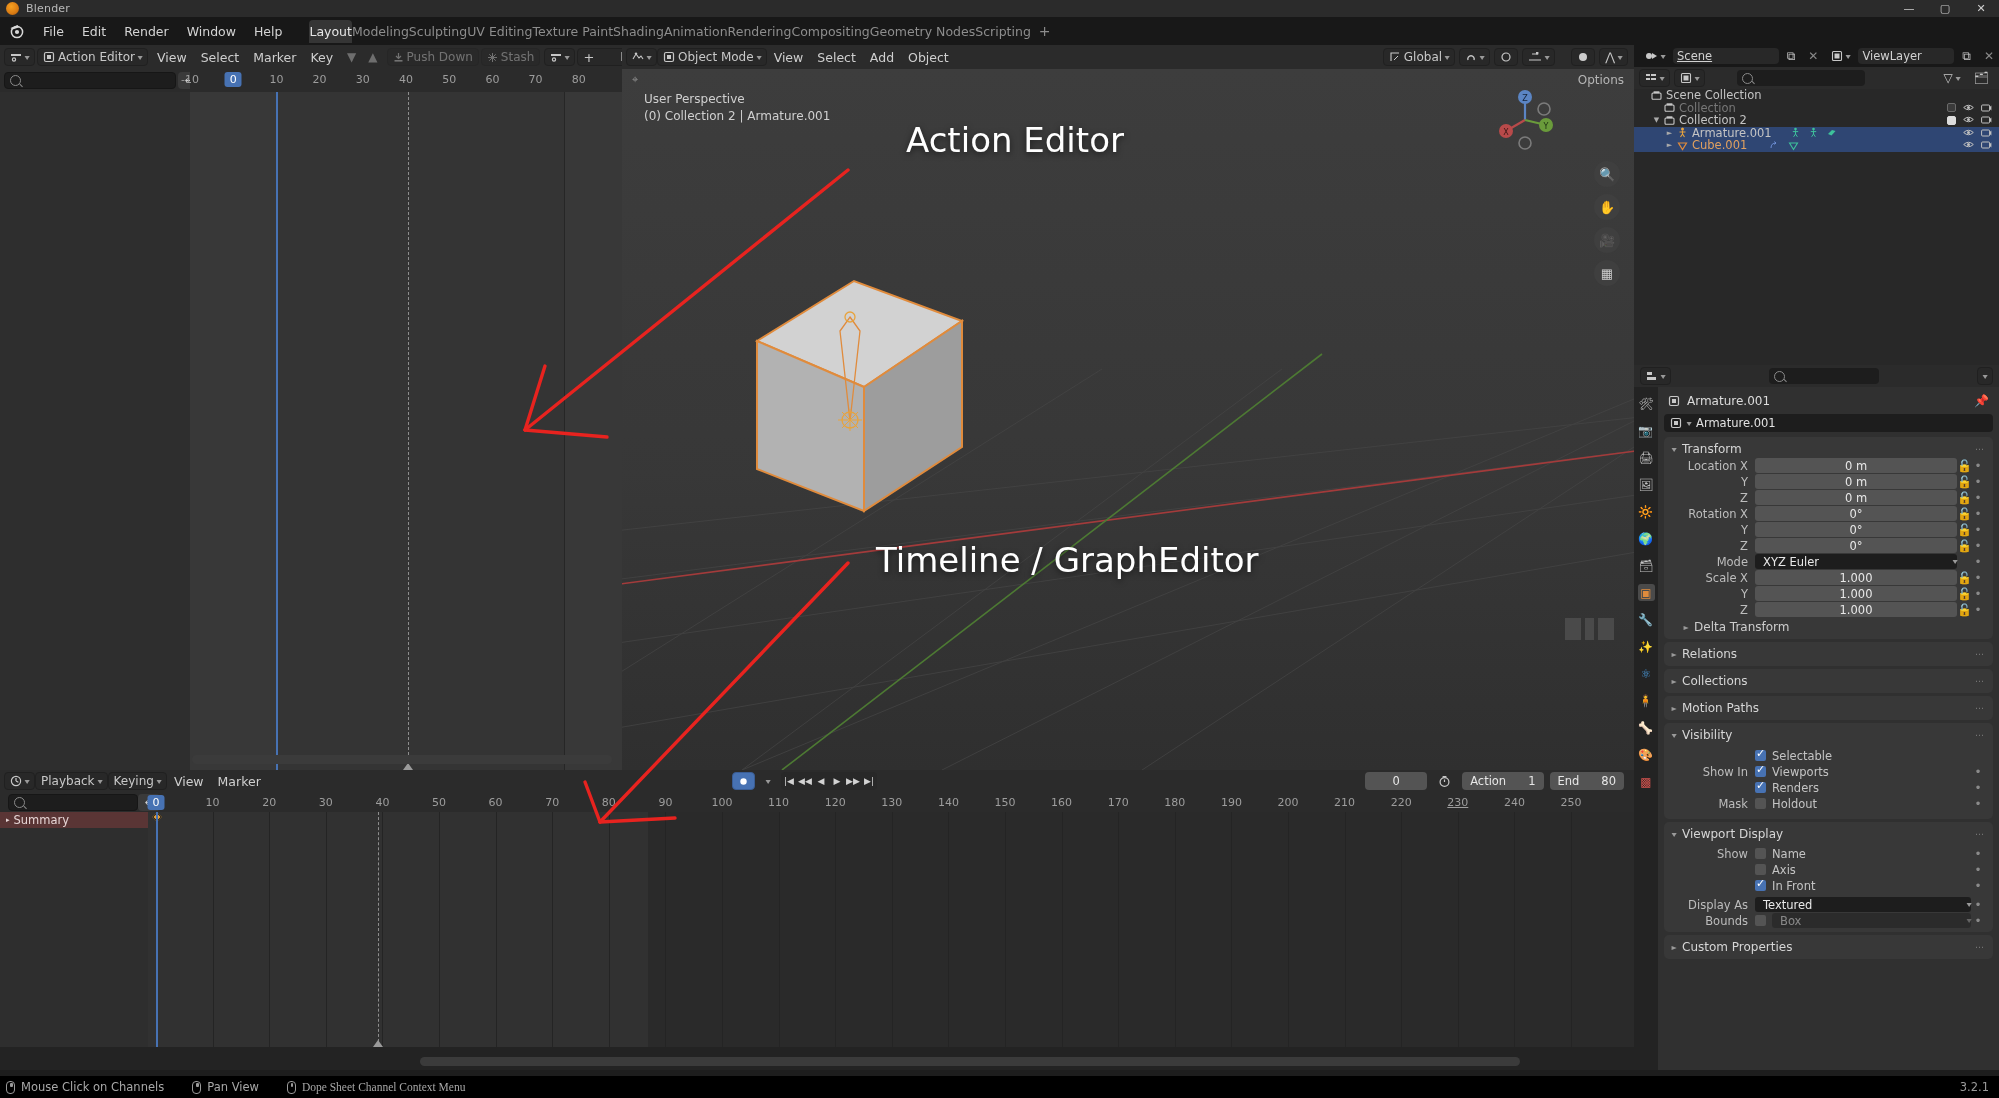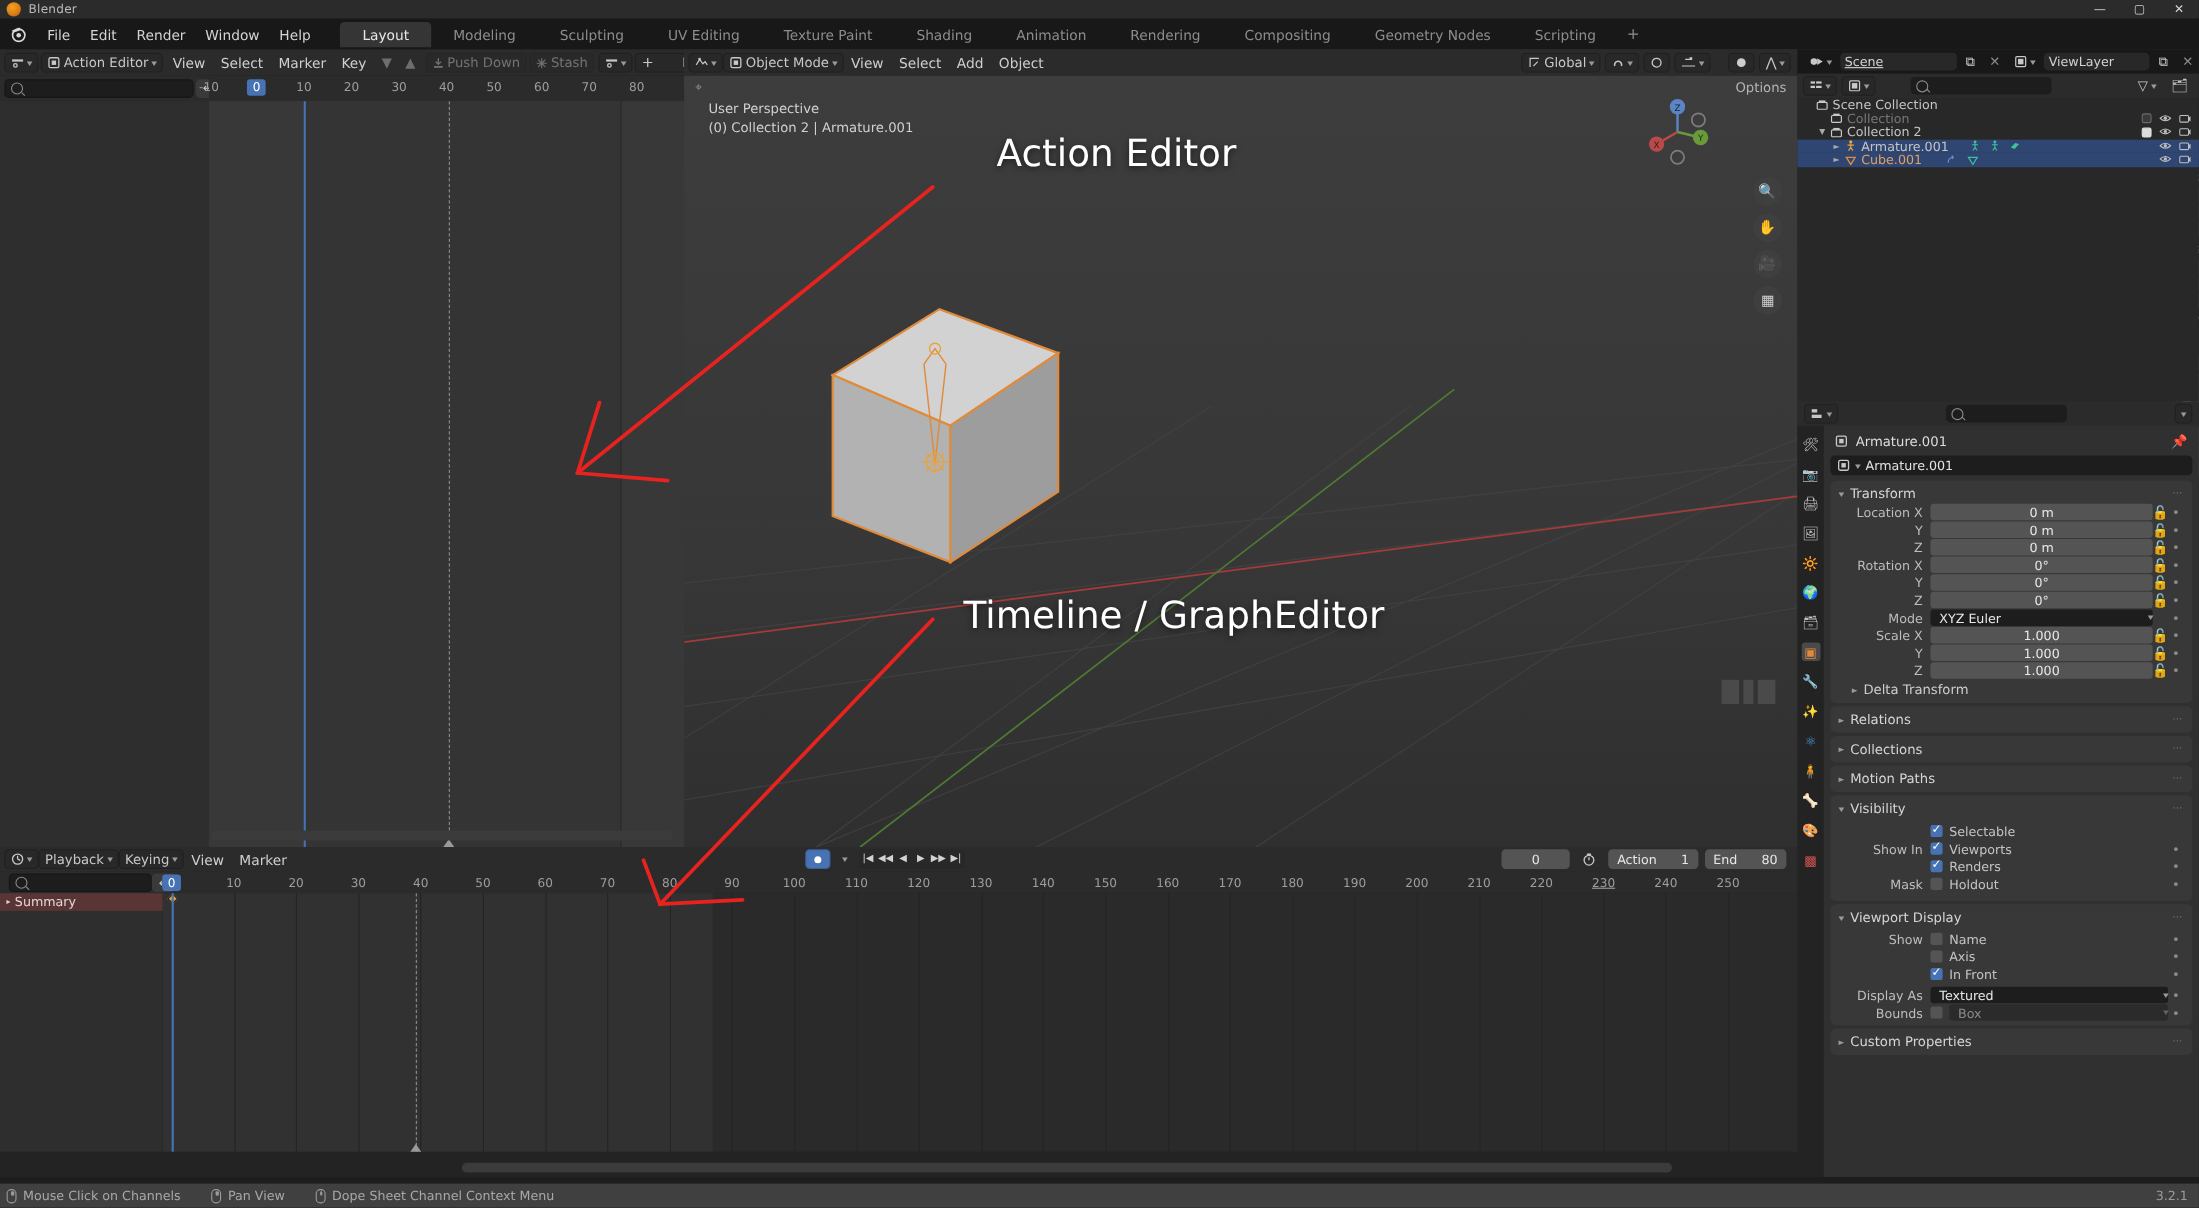--- a/index.html
+++ b/index.html
@@ -26,21 +26,21 @@
 
   
   .topbar {
     position:absolute; left:0; top:17px; width:1999px; height:28px;
     background:#181818; display:flex; align-items:center; padding-left:4px;
   }
   .blender-icon { width:18px; height:18px; margin:0 8px 0 4px; position:relative; flex:none; }
   .blender-icon svg { display:block; }
   .menu-item { padding:2px 9px; font-size:12.5px; color:#d4d4d4; white-space:nowrap; border-radius:3px; }
   .ws-tabs { display:flex; align-items:center; margin-left:18px; height:28px; }
-  .ws-tab { padding:4px 20px; font-size:12.5px; color:#8d8d8d; white-space:nowrap; border-radius:4px 4px 0 0; }
+  .ws-tab { padding:4px 0; font-size:12.5px; color:#8d8d8d; white-space:nowrap; border-radius:4px 4px 0 0; }
   .ws-tab.active { background:#353535; color:#e6e6e6; }
   .ws-plus { padding:2px 8px; color:#8d8d8d; font-size:14px; }
   .hdr-btn {
     height:18px; display:flex; align-items:center; gap:3px;
     background:#282828; border:1px solid #202020; border-radius:4px;
     padding:0 5px; color:#c8c8c8; font-size:12px; white-space:nowrap;
   }
   .hdr-btn.flat { background:transparent; border:none; }
   .hdr-txt { padding:0 7px; font-size:12.5px; color:#cfcfcf; white-space:nowrap; }
   .chev { font-size:8px; color:#9a9a9a; transform:scaleX(1.3); }
@@ -180,21 +180,21 @@
   .tl-scroll { position:absolute; left:150px; bottom:3px; height:9px; background:#3b3b3b; border-radius:5px; }
   .nav-btns { display:flex; align-items:center; background:#282828; border-radius:4px; height:18px; }
   .nav-btn { width:16px; height:18px; display:flex; align-items:center; justify-content:center;
     color:#d2d2d2; font-size:9px; }
   .frame-field { height:18px; min-width:62px; background:#545454; border-radius:4px;
     display:flex; align-items:center; justify-content:center; font-size:11.5px; color:#e7e7e7; }
   .se-field { height:18px; background:#545454; border-radius:4px; display:flex; align-items:center;
     gap:22px; padding:0 8px; font-size:11.5px; color:#e7e7e7; }
 
   
-  .statusbar { position:absolute; left:0; bottom:0; width:1999px; height:22px; background:#404040;
+  .statusbar { position:absolute; left:0; bottom:0; width:1999px; height:22px; background:#000000;
     display:flex; align-items:center; padding-left:6px; font-size:11.5px; color:#a8a8a8; }
   .mouse-ic { width:9px; height:13px; border:1.3px solid #9a9a9a; border-radius:4px; position:relative;
     display:inline-block; vertical-align:middle; margin-right:6px; }
   .mouse-ic::after { content:""; position:absolute; left:3px; top:1px; width:2.5px; height:4px;
     background:#9a9a9a; border-radius:1px; }
   .status-ver { margin-left:auto; padding-right:10px; color:#9a9a9a; }
 
   
   .ann-svg { position:absolute; left:0; top:0; width:1999px; height:1098px; pointer-events:none; }
 </style>
@@ -1160,21 +1160,21 @@
   <div class="statusbar">
     <div id="status-items" style="display:flex;gap:28px;align-items:center;">
         <div style="display: flex; align-items: center;">
           <span class="mouse-ic"></span>
           <span>Mouse Click on Channels</span>
         </div>
         <div style="display: flex; align-items: center;">
           <span class="mouse-ic"></span>
           <span>Pan View</span>
         </div>
-        <div style="display: flex; align-items: center;">
+        <div style="display: flex; align-items: center; font-family: Liberation Serif, serif;">
           <span class="mouse-ic"></span>
           <span>Dope Sheet Channel Context Menu</span>
         </div>
       </div>
     <div class="status-ver">3.2.1</div>
   </div>
 
   <svg class="ann-svg">
     <g stroke="#e8231f" stroke-width="3.4" fill="none" stroke-linecap="round">
       <path d="M848,170 L525,430"></path>

